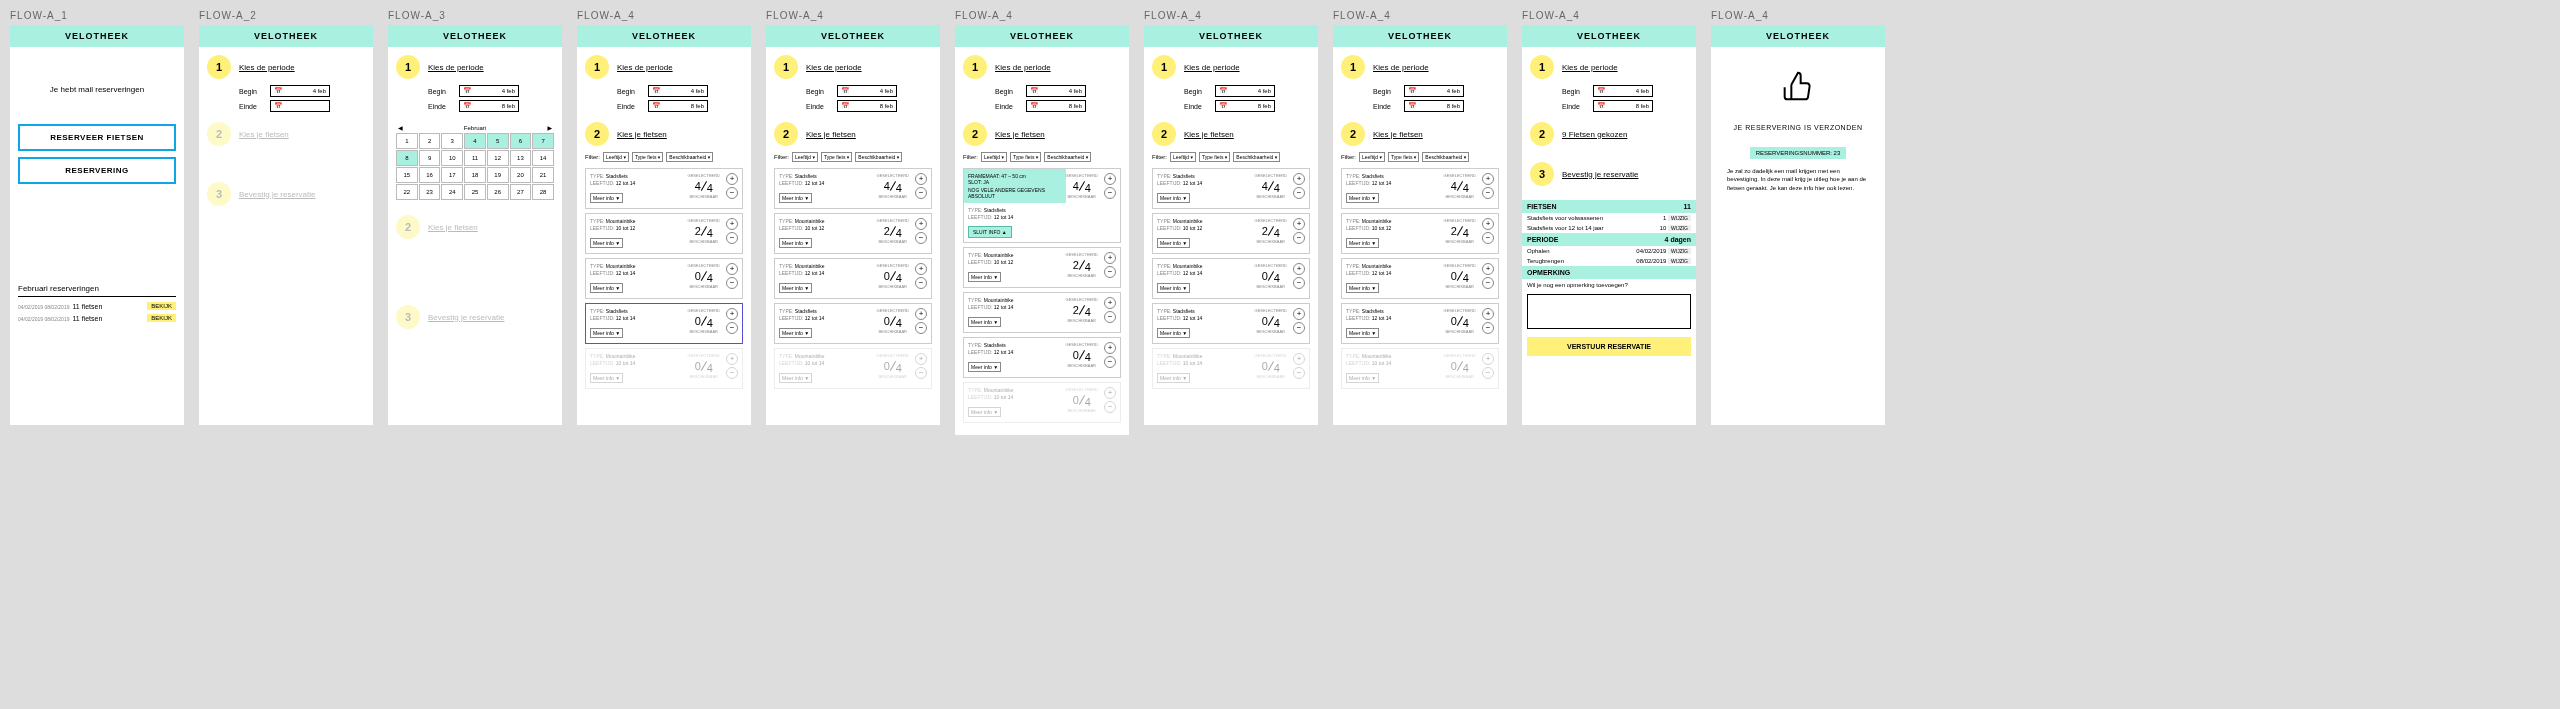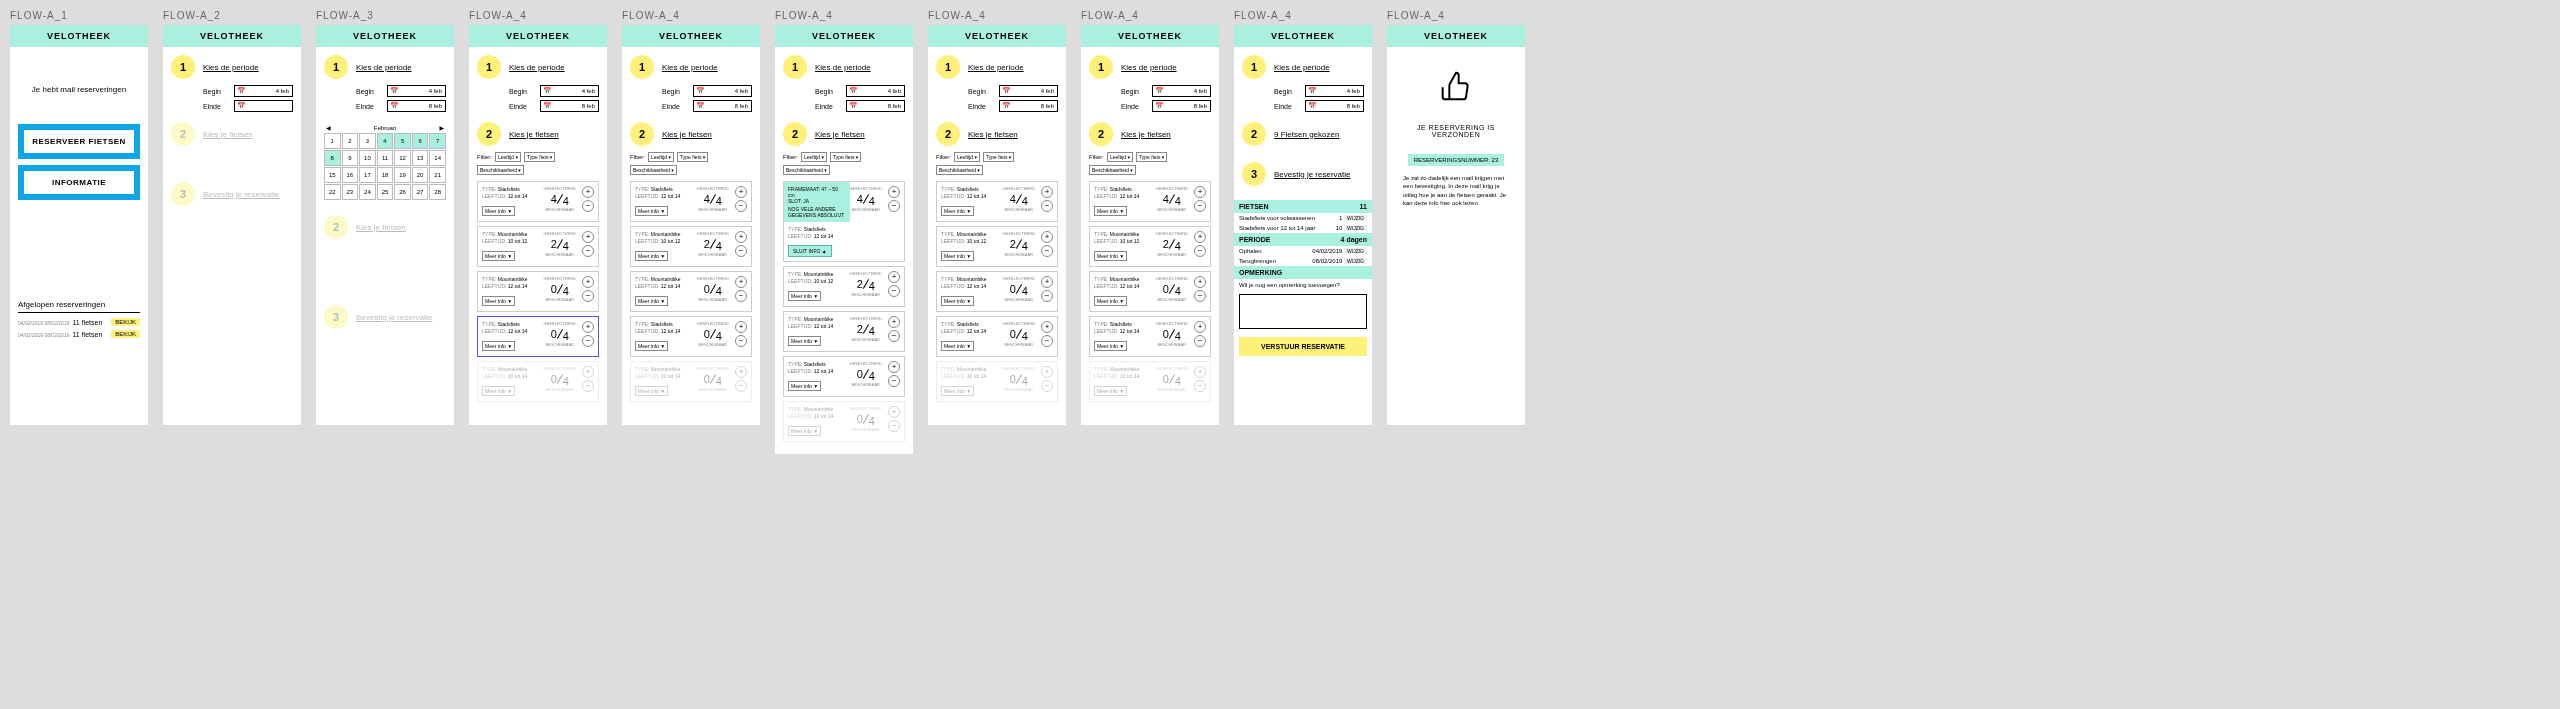--- a/index.html
+++ b/index.html
@@ -1,23 +1,23 @@
 <!DOCTYPE html>
 <html><head>
 <meta charset="utf-8">
 <style>
 *{box-sizing:border-box;margin:0;padding:0;font-family:Arial,Helvetica,sans-serif}
 body{background:#ddd;padding:10px;display:flex;gap:15px;overflow-x:auto;align-items:flex-start}
 .screen-wrap{flex:0 0 auto}
 .label{font-size:10px;color:#666;margin-bottom:4px;letter-spacing:1px}
-.phone{width:138px;background:#fff;min-height:400px;position:relative;overflow:hidden}
+.phone{width:174px;background:#fff;min-height:400px;position:relative;overflow:hidden}
 .header{background:#aaf0e0;text-align:center;padding:6px;font-size:9px;font-weight:bold;letter-spacing:1px}
 .body{padding:8px}
 .msg{text-align:center;font-size:8px;margin:30px 0}
-.btn-main{border:6px solid #0ea5e9;padding:7px;text-align:center;font-size:8px;font-weight:bold;margin-bottom:6px;letter-spacing:.5px}
+.btn-main{border:2px solid #0ea5e9;padding:7px;text-align:center;font-size:8px;font-weight:bold;margin-bottom:6px;letter-spacing:.5px}
 .past-title{font-size:8px;border-bottom:1px solid #000;padding-bottom:3px;margin-bottom:3px;margin-top:100px}
 .past-row{display:flex;justify-content:space-between;align-items:center;font-size:7px;padding:2px 0}
 .past-date{color:#888;font-size:5px;margin-right:3px}
 .bekijk{background:#fff07a;padding:1px 4px;font-size:6px}
 .step-row{display:flex;align-items:center;gap:8px;margin-bottom:6px}
 .step-num{width:24px;height:24px;border-radius:50%;display:flex;align-items:center;justify-content:center;font-size:11px;font-weight:bold;background:#fff07a;flex:0 0 auto}
 .step-num.dim{background:#fdfac7;color:#bbb}
 .step-title{font-size:8px;text-decoration:underline}
 .step-title.dim{color:#bbb}
 .fields{margin-left:32px;margin-bottom:10px}
@@ -59,22 +59,22 @@
 </head>
 <body>
 
 <div class="screen-wrap">
 <div class="label">FLOW-A_1</div>
 <div class="phone">
 <div class="header">VELOTHEEK</div>
 <div class="body">
 <div class="msg">Je hebt mail reserveringen</div>
 <div class="btn-main">RESERVEER FIETSEN</div>
-<div class="btn-main">INFORMATIE</div>
-<div class="past-title">Afgelopen reserveringen</div>
+<div class="btn-main">RESERVERING</div>
+<div class="past-title">Februari reserveringen</div>
 <div class="past-row">
           <span><span class="past-date">04/02/2019 08/02/2019</span><span>11 fietsen</span></span>
           <span class="bekijk">BEKIJK</span>
         </div>
 <div class="past-row">
           <span><span class="past-date">04/02/2019 08/02/2019</span><span>11 fietsen</span></span>
           <span class="bekijk">BEKIJK</span>
         </div>
 </div>
     </div>

